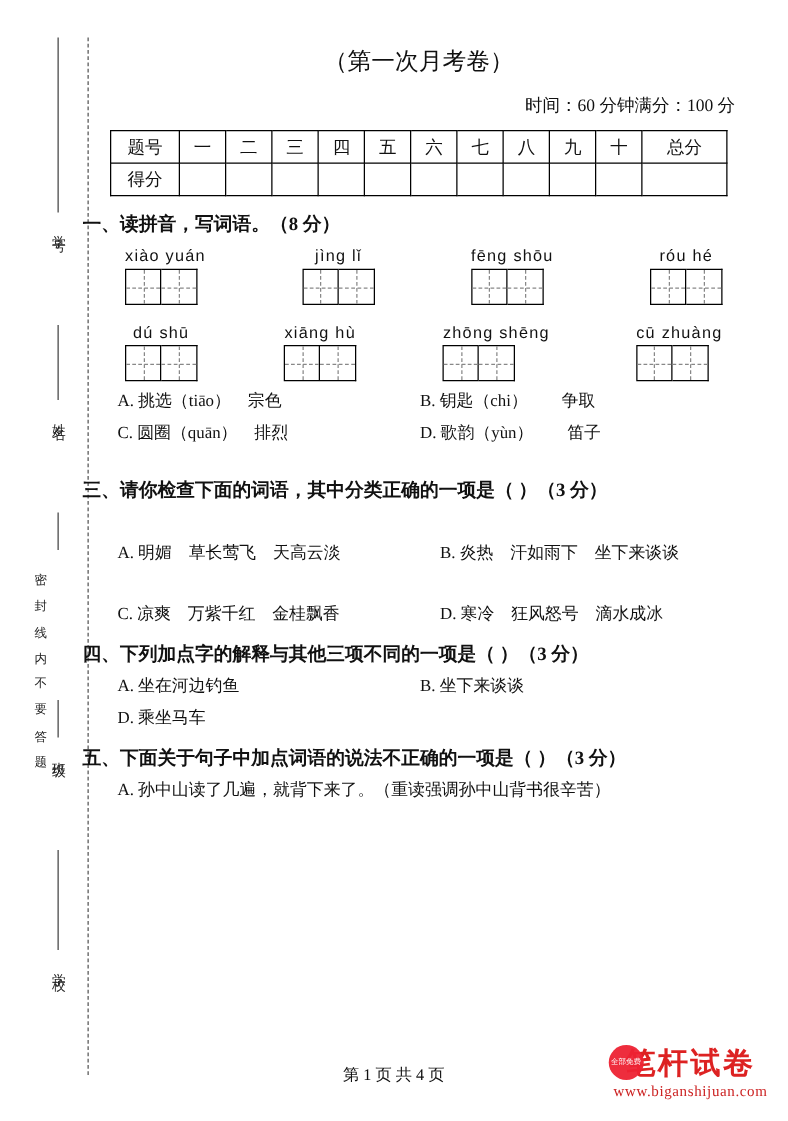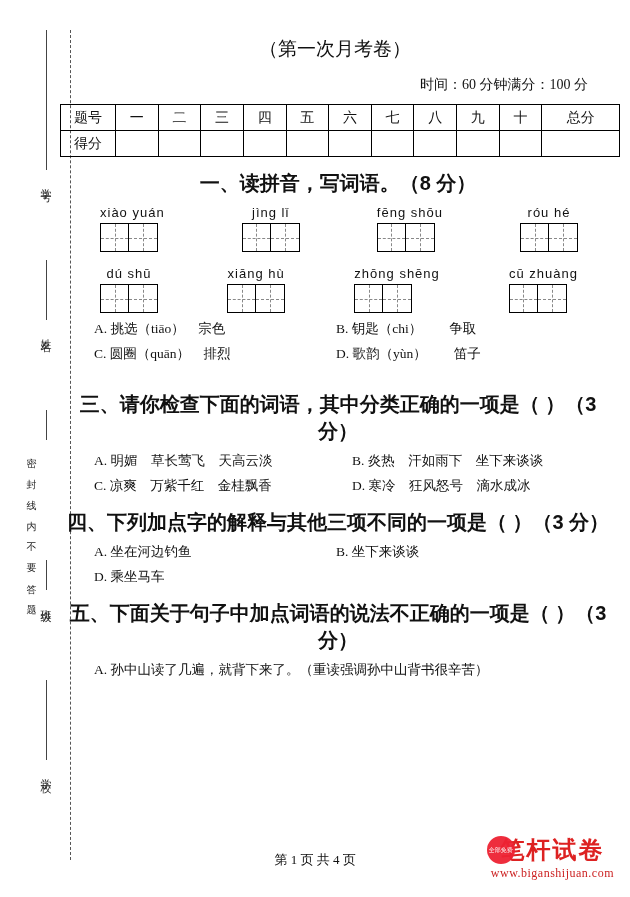--- a/index.html
+++ b/index.html
@@ -54,46 +54,45 @@
     margin-top:14px;
     font-size:14px;
     display:flex;
     justify-content:flex-end;
     padding-right:22px;
   }
 
   table.score {
     border-collapse:collapse;
     margin:10px auto 0 auto;
-    width:560px;
+    width:494px;
   }
   table.score td {
     border:1px solid #000;
     height:23px;
     text-align:center;
     font-size:14px;
     font-family:"Liberation Serif", serif;
   }
   table.score td.label { width:52px; }
 
   .qhead {
-    font-size:20px;
+    font-size:15px;
     font-weight:bold;
     margin:13px 0 4px 6px;
-    font-family:Liberation Sans, sans-serif;
-    text-align:center;
+    font-family:Liberation Serif, serif;
   }
   .qline {
     font-size:13.5px;
     margin:7px 0 0 34px;
     font-family:"Liberation Serif", serif;
   }
   .opts { display:flex; margin:7px 0 0 34px; font-size:13.5px; }
   .opt { width:242px; }
-  .opt.wide { width:278px; }
+  .opt.wide { width:278px;margin-top:24px; }
 
   
   .pygroup { display:flex; justify-content:space-between; margin:8px 0 0 40px; width:478px; }
   .pyitem { text-align:center; }
   .pytext {
     font-size:13px;
     font-family:"Liberation Sans", sans-serif;
     letter-spacing:1px;
     margin-bottom:3px;
     white-space:nowrap;

